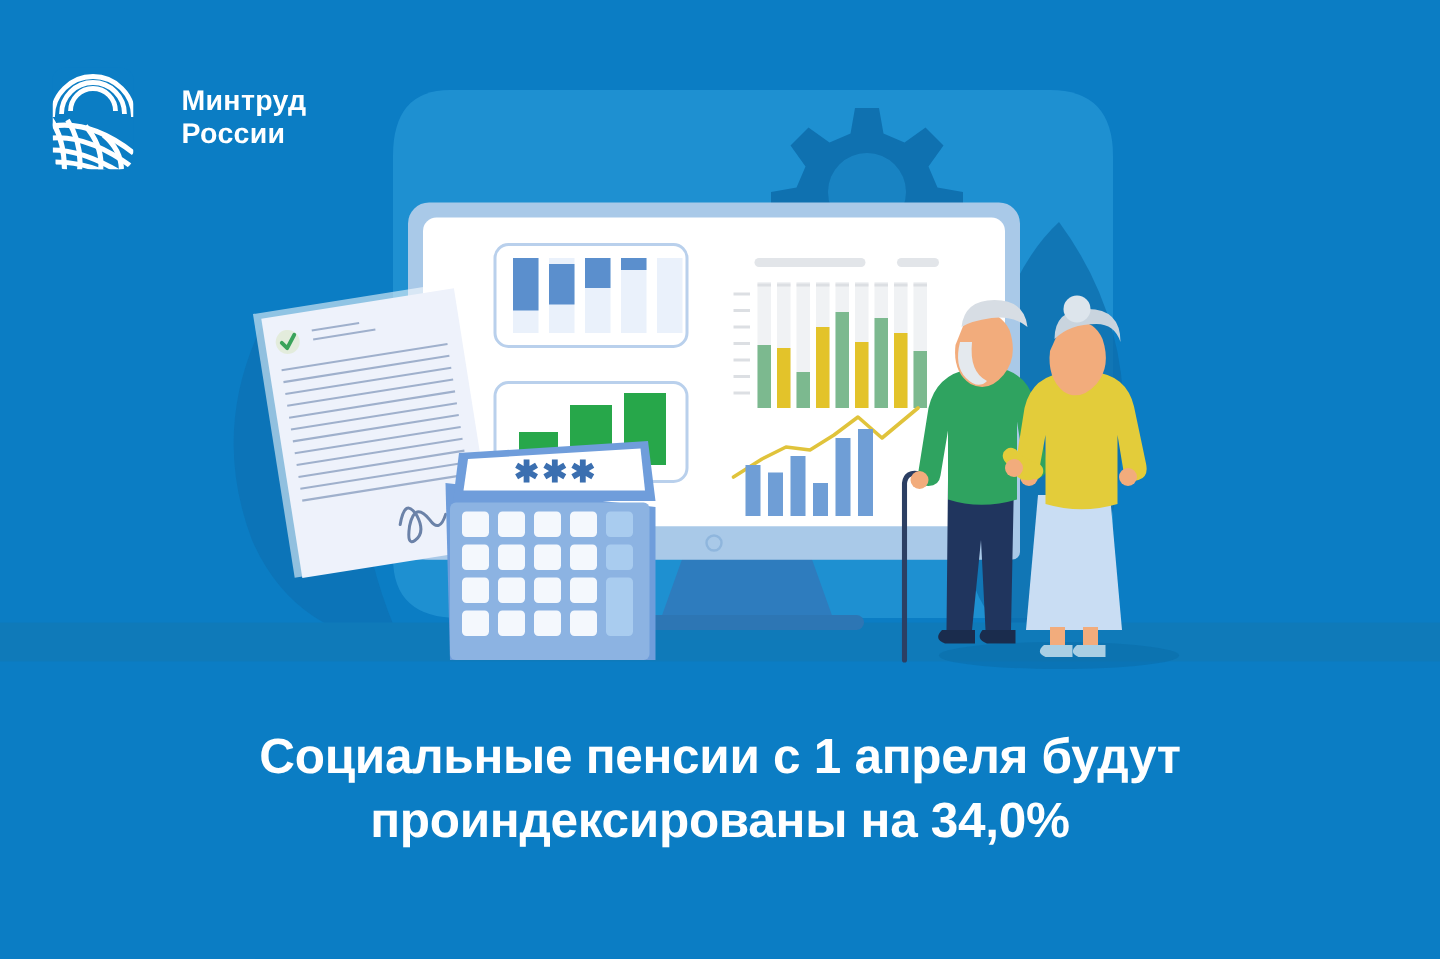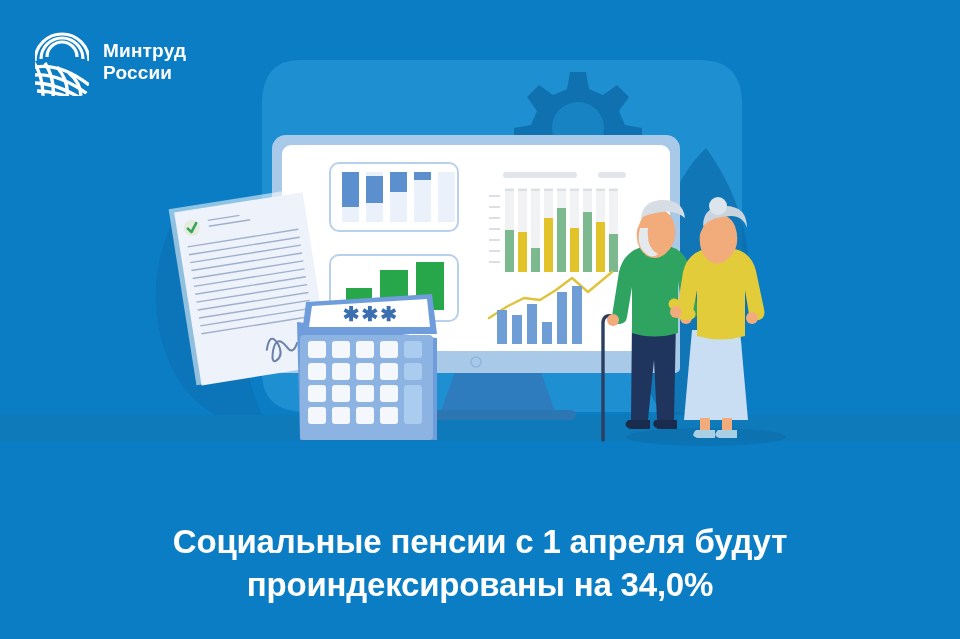--- a/index.html
+++ b/index.html
@@ -15,40 +15,40 @@
     background: #0b7dc4;
     font-family: "Liberation Sans", sans-serif;
   }
 
   
   .bg-layer { position: absolute; inset: 0; overflow: hidden; }
 
   
   .logo-block {
     position: absolute;
-    left: 31px; top: 27px;
+    left: 31px; top: 44px;
     display: flex;
     align-items: center;
-    gap: 10px;
+    gap: 28px;
   }
   .logo-mark { width: 62px; height: 70px; display: block; }
   .logo-text {
     color: #ffffff;
     font-size: 19px;
     font-weight: bold;
     line-height: 1.18;
     letter-spacing: 0.2px;
     white-space: pre-line;
   }
 
   
   .headline {
     position: absolute;
     left: 0; right: 0;
-    top: 521px;
+    top: 483px;
     text-align: center;
     color: #ffffff;
     font-size: 33px;
     font-weight: bold;
     line-height: 1.30;
     letter-spacing: -0.2px;
     padding: 0 90px;
     box-sizing: border-box;
   }
   .headline .ln { display: block; }

